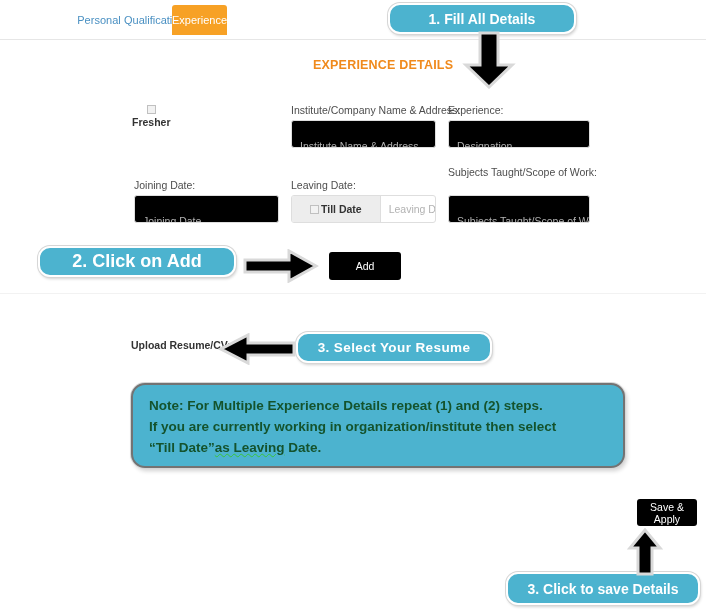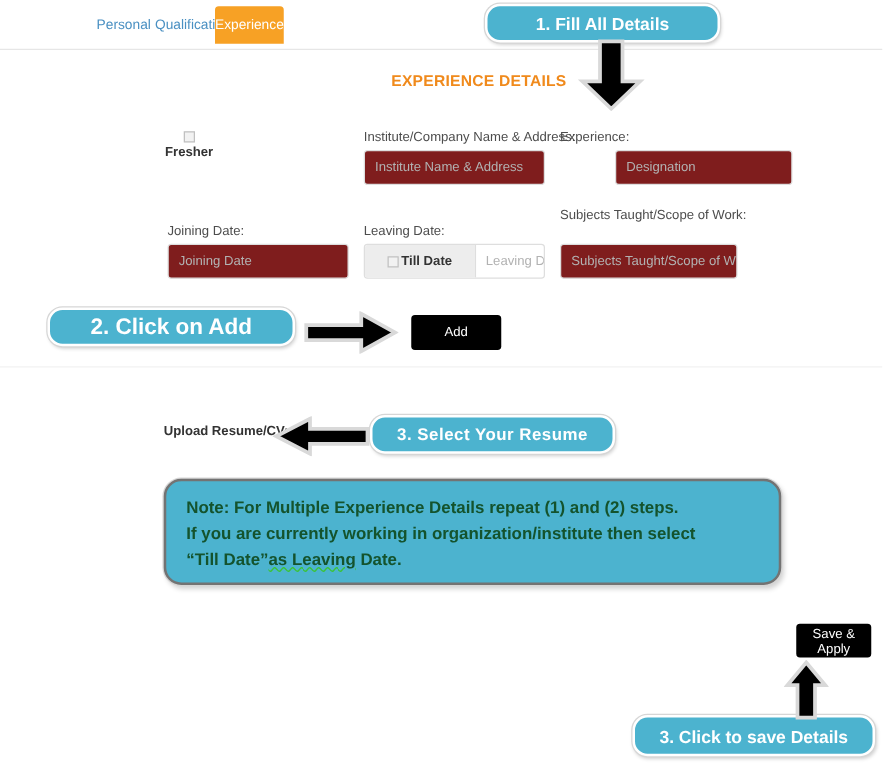--- a/index.html
+++ b/index.html
@@ -67,24 +67,24 @@
     position: absolute;
     font-size: 10.5px;
     color: #4d4d4d;
     white-space: nowrap;
   }
   .text-input {
     position: absolute;
     box-sizing: border-box;
     border: 1px solid #dedede;
     border-radius: 3px;
-    background: #7f1d1d;
+    background: #000000;
     font-size: 10.5px;
     color: #b2b2b2;
-    padding: 0 8px;
+    padding: 12px 8px;
     height: 28px;
     line-height: 26px;
     white-space: nowrap;
     overflow: hidden;
   }
 
   .checkbox-line {
     position: absolute;
     font-size: 10.5px;
     font-weight: bold;
@@ -252,21 +252,21 @@
 
   <div class="checkbox-line" style="left:132px; top:105px;">
     <span class="cbox"></span>
     <span>Fresher</span>
   </div>
 
   <div class="field-label" style="left:291px; top:104px;">Institute/Company Name &amp; Address:</div>
   <div class="text-input" style="left:291px; top:120px; width:145px;">Institute Name &amp; Address</div>
 
   <div class="field-label" style="left:448px; top:104px;">Experience:</div>
-  <div class="text-input" style="left:448px; top:120px; width:142px;margin-left:44px;">Designation</div>
+  <div class="text-input" style="left:448px; top:120px; width:142px;">Designation</div>
 
   <div class="field-label" style="left:134px; top:179px;">Joining Date:</div>
   <div class="text-input" style="left:134px; top:195px; width:145px;">Joining Date</div>
 
   <div class="field-label" style="left:291px; top:179px;">Leaving Date:</div>
   <div class="input-group" style="left:291px; top:195px; width:145px;">
     <div class="group-addon">
       <span class="cbox"></span>
       <span>Till Date</span>
     </div>

